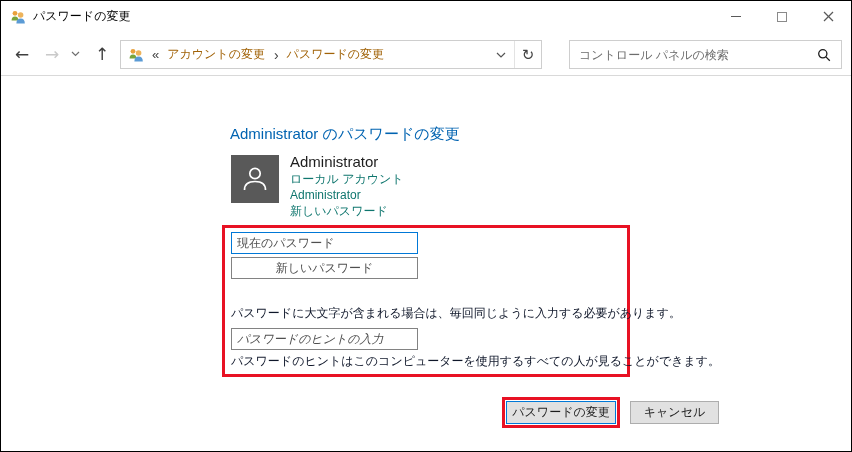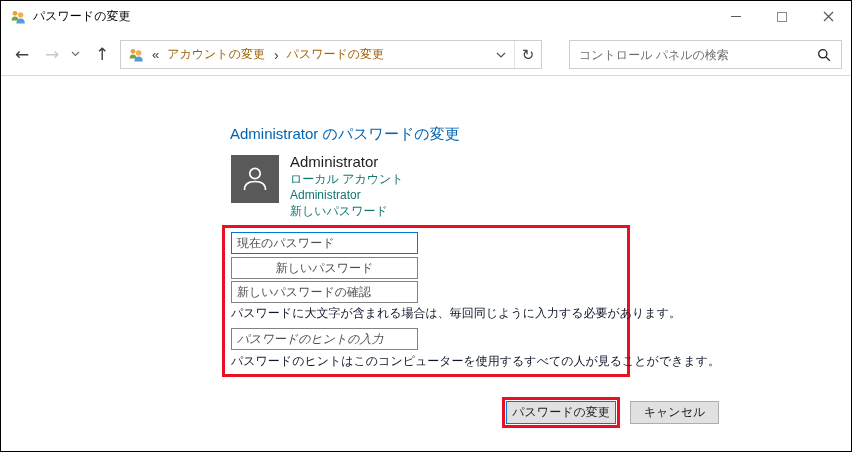--- a/index.html
+++ b/index.html
@@ -248,21 +248,20 @@
       <div class="account-name">Administrator</div>
       <div class="account-line">ローカル アカウント</div>
       <div class="account-line">Administrator</div>
       <div class="account-line">新しいパスワード</div>
     </div>
 
     <div class="annotation-box"></div>
 
     <input type="text" class="pw-input f1 focused" placeholder="現在のパスワード" style="">
     <input type="text" class="pw-input f2" placeholder="新しいパスワード" style="">
-    <input type="text" class="pw-input f3" placeholder="新しいパスワードの確認" style="">
 
     <div class="form-note note1">パスワードに大文字が含まれる場合は、毎回同じように入力する必要があります。</div>
 
     <input type="text" class="pw-input f4" placeholder="パスワードのヒントの入力" style="">
 
     <div class="form-note note2">パスワードのヒントはこのコンピューターを使用するすべての人が見ることができます。</div>
 
     <div class="annotation-btn">
       <button class="btn btn-default">パスワードの変更</button>
     </div>

